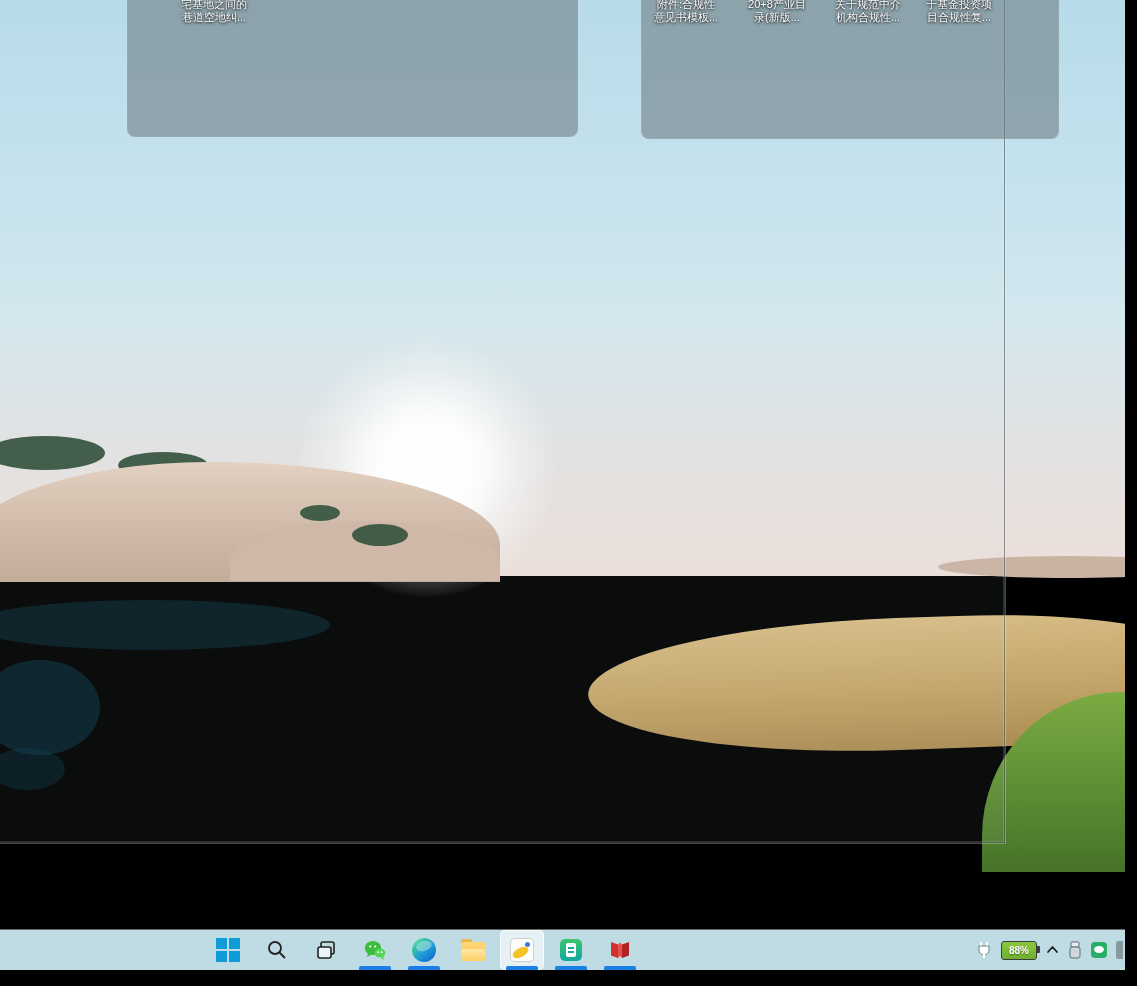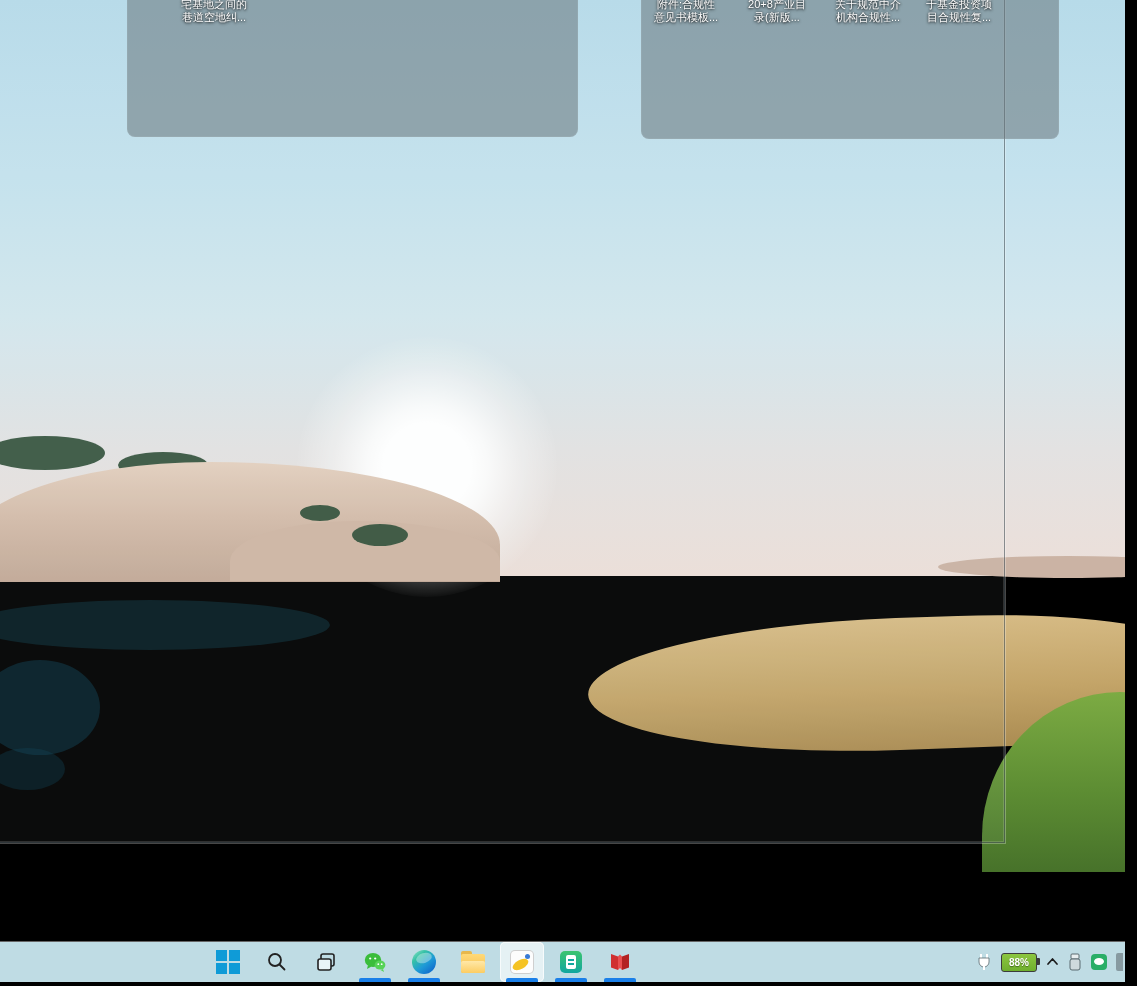--- a/index.html
+++ b/index.html
@@ -47,21 +47,21 @@
   .fence{position:absolute;z-index:3;border-radius:8px;background:rgba(103,116,122,.55);
     box-shadow:inset 0 0 0 1px rgba(255,255,255,.06);}
   .fence-left{left:127px;top:-12px;width:451px;height:149px;}
   .fence-right{left:641px;top:-12px;width:418px;height:151px;}
   .fence-item{position:absolute;width:84px;text-align:center;cursor:default;}
   .fence-label{display:inline-block;white-space:pre-line;font-size:11px;line-height:13px;color:#fff;
     text-shadow:0 1px 3px rgba(0,0,0,.85),0 0 2px rgba(0,0,0,.6);}
   .fl-0{left:42px;top:10px;width:90px;}
   .fr-0{left:3px;top:10px;} .fr-1{left:94px;top:10px;} .fr-2{left:185px;top:10px;} .fr-3{left:276px;top:10px;}
   
-  .taskbar{position:absolute;left:0;bottom:4px;width:100%;height:40px;z-index:5;
+  .taskbar{position:absolute;left:0;bottom:16px;width:100%;height:40px;z-index:5;
     background:rgba(201,232,240,.95);box-shadow:0 -1px 0 rgba(255,255,255,.4);}
   .tb-apps{position:absolute;left:206px;bottom:0;height:40px;display:flex;gap:5px;align-items:center;}
   .tb-btn{position:relative;width:44px;height:40px;display:flex;align-items:center;justify-content:center;
     border-radius:5px;cursor:pointer;}
   .tb-btn.active{background:rgba(255,255,255,.6);box-shadow:inset 0 0 0 1px rgba(255,255,255,.7);}
   .run-bar{position:absolute;left:50%;transform:translateX(-50%);bottom:0;width:32px;height:4px;
     border-radius:2px 2px 0 0;background:#1a7fe8;}
   .icon24{width:24px;height:24px;display:block;}
   
   .win-logo{display:grid;grid-template-columns:11px 11px;grid-template-rows:11px 11px;gap:2px;width:24px;height:24px;}

